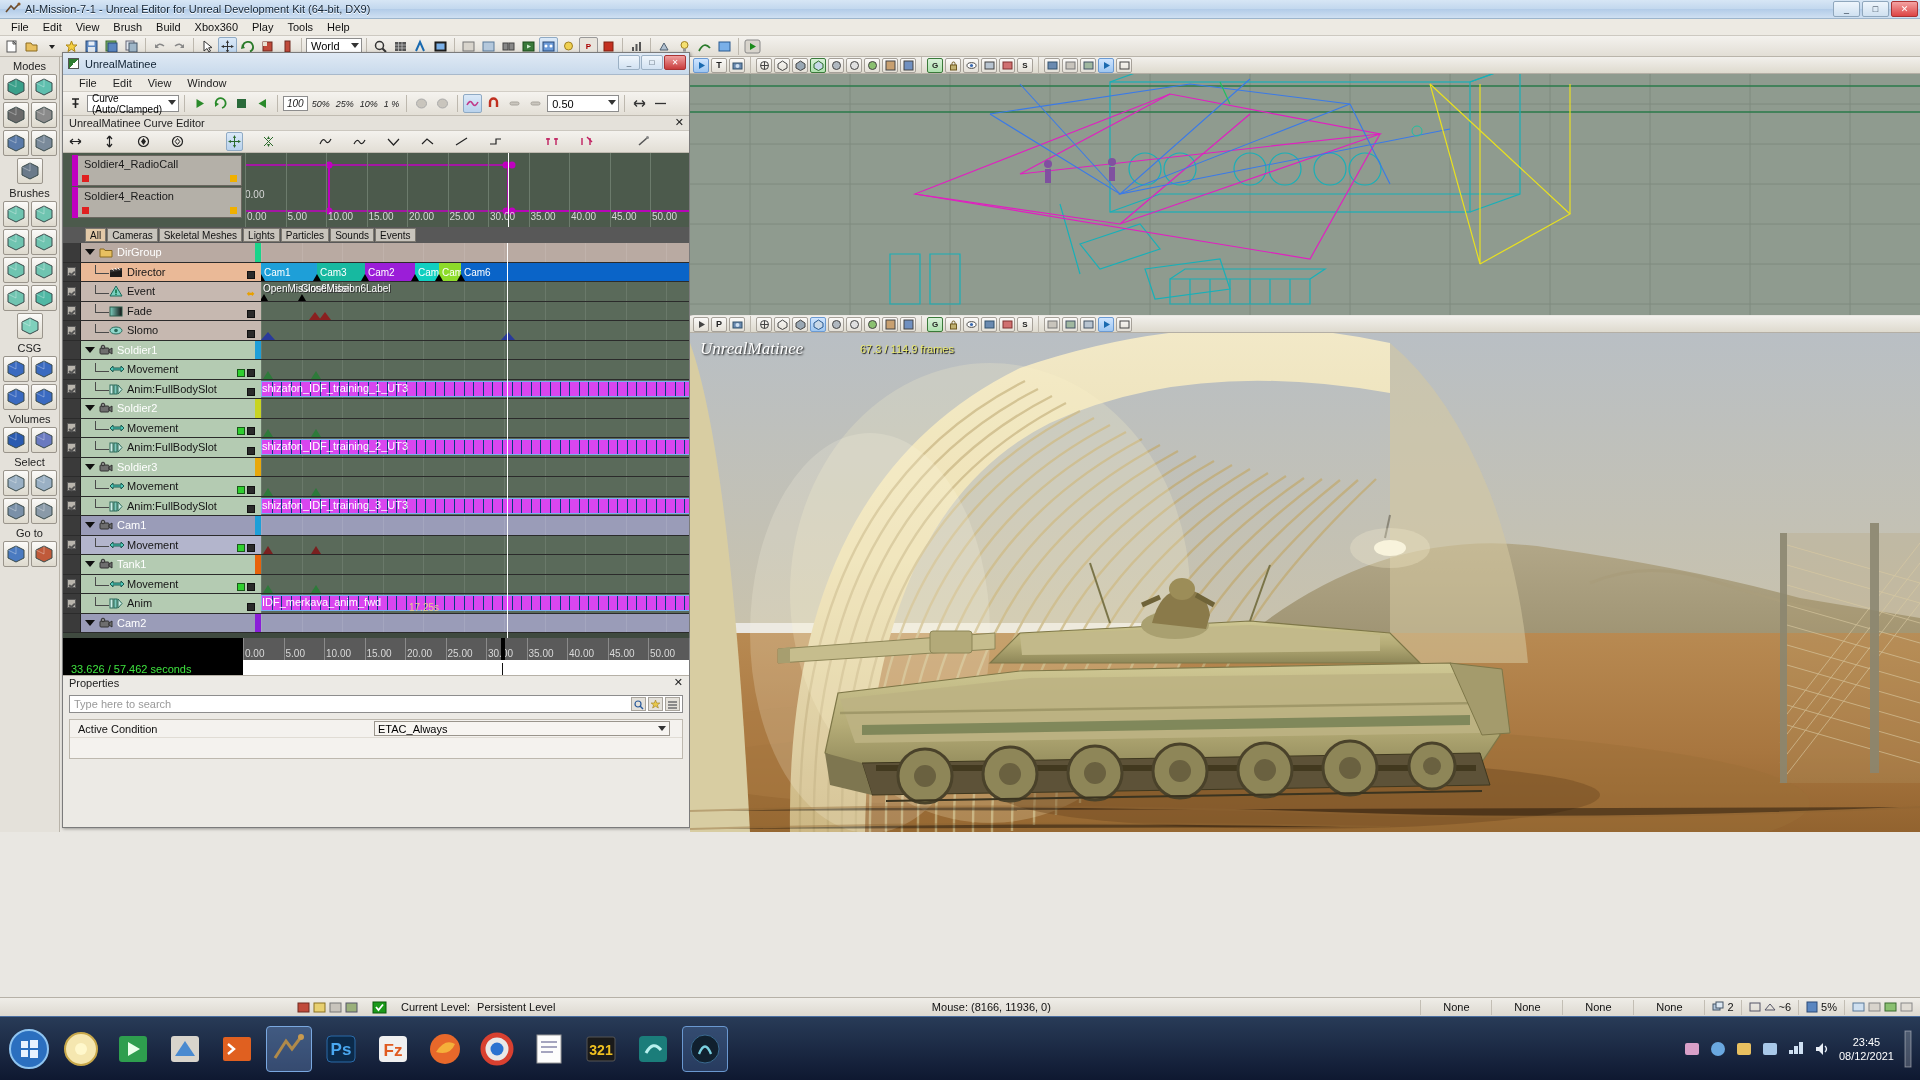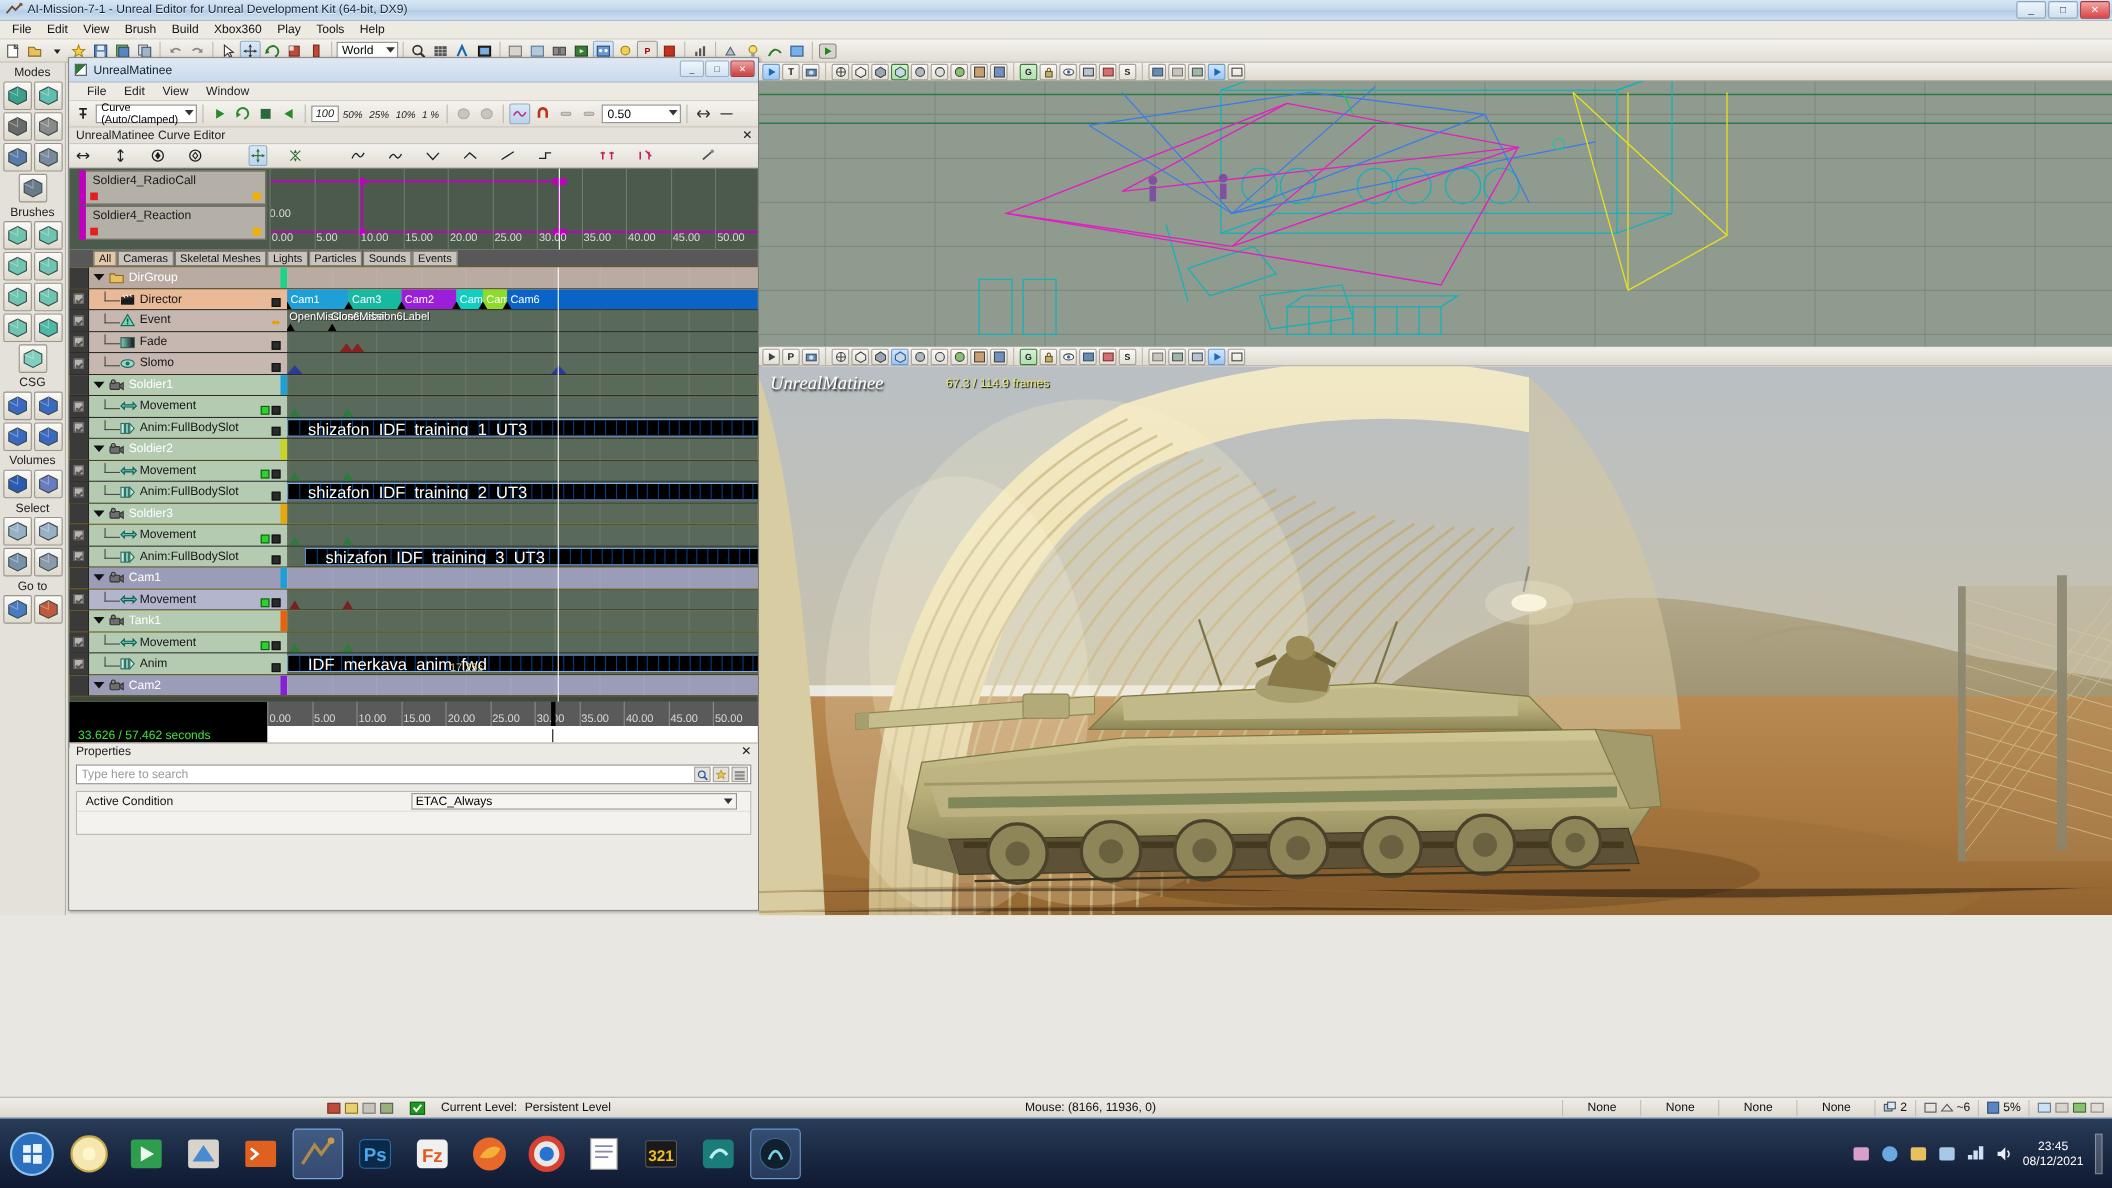--- a/index.html
+++ b/index.html
@@ -117,23 +117,23 @@
   .sgrp .tbody { background:#5a6a5a;}
   .camgrp .tname,.camgrp .tbody { background:#9a9cb8;}
   .camsub .tname { background:#b3b5cc;}
   .camsub .tbody { background:#5a6a5a;}
   .colorbar { position:absolute; right:0; top:0; bottom:0; width:6px;}
   .tri { width:0;height:0;border-left:5px solid transparent;border-right:5px solid transparent;
     border-top:6px solid #101010; margin-right:4px;}
   .tico { width:14px;height:12px;margin-right:4px; position:relative; flex:none;}
 
   .gridline { position:absolute; top:0;bottom:0;width:1px;background:#6c7b6c;}
-  .anim-bar { position:absolute; left:0; top:1px; height:16px; background:#000000;
-    border:1px solid #7ab0ee; color:#fff; font-size:15px; white-space:nowrap;
-    padding-left:18px; overflow:hidden;}
+  .anim-bar { position:absolute; left:0; top:1px; height:16px; background:#d946ef;
+    border:1px solid #7ab0ee; color:#fff; font-size:11px; white-space:nowrap;
+    padding-left:0; overflow:hidden;}
   .anim-bar .ticks { position:absolute; left:0;top:0;bottom:0;right:0;}
   .anim-bar .tk { position:absolute; top:0;bottom:0;width:1px;background:#063f80;}
   .playhead { position:absolute; top:0;bottom:0;width:1px;background:#fff; z-index:30;}
 
   
   .ruler { position:relative; height:22px; background:#000; display:flex;}
   .ruler .lbl { width:180px; }
   .ruler .band { flex:1; position:relative; background:#5a5a5a;}
   .ruler .band .tk { position:absolute; top:0;bottom:0;width:1px;background:#8a8a8a;}
   .ruler .band .num { position:absolute; bottom:1px; font-size:10px; color:#d9d9d9;}
@@ -1410,21 +1410,21 @@
             <div class="gridline" style="left: 40.5px; background: rgba(255, 255, 255, 0.1);"></div>
             <div class="gridline" style="left: 81px; background: rgba(255, 255, 255, 0.1);"></div>
             <div class="gridline" style="left: 121.5px; background: rgba(255, 255, 255, 0.1);"></div>
             <div class="gridline" style="left: 162px; background: rgba(255, 255, 255, 0.1);"></div>
             <div class="gridline" style="left: 202.5px; background: rgba(255, 255, 255, 0.1);"></div>
             <div class="gridline" style="left: 243px; background: rgba(255, 255, 255, 0.1);"></div>
             <div class="gridline" style="left: 283.5px; background: rgba(255, 255, 255, 0.1);"></div>
             <div class="gridline" style="left: 324px; background: rgba(255, 255, 255, 0.1);"></div>
             <div class="gridline" style="left: 364.5px; background: rgba(255, 255, 255, 0.1);"></div>
             <div class="gridline" style="left: 405px; background: rgba(255, 255, 255, 0.1);"></div>
-            <div class="anim-bar" style="left: 16px; width: 445px;"><span style="position:relative;z-index:2;">shizafon_IDF_training_3_UT3</span><span class="ticks">
+            <div class="anim-bar" style="left: 0px; width: 445px;"><span style="position:relative;z-index:2;">shizafon_IDF_training_3_UT3</span><span class="ticks">
                 <span class="tk" style="left:9.6px"></span>
                 <span class="tk" style="left:19.2px"></span>
                 <span class="tk" style="left:28.799999999999997px"></span>
                 <span class="tk" style="left:38.4px"></span>
                 <span class="tk" style="left:48px"></span>
                 <span class="tk" style="left:57.599999999999994px"></span>
                 <span class="tk" style="left:67.2px"></span>
                 <span class="tk" style="left:76.8px"></span>
                 <span class="tk" style="left:86.39999999999999px"></span>
                 <span class="tk" style="left:96px"></span>

